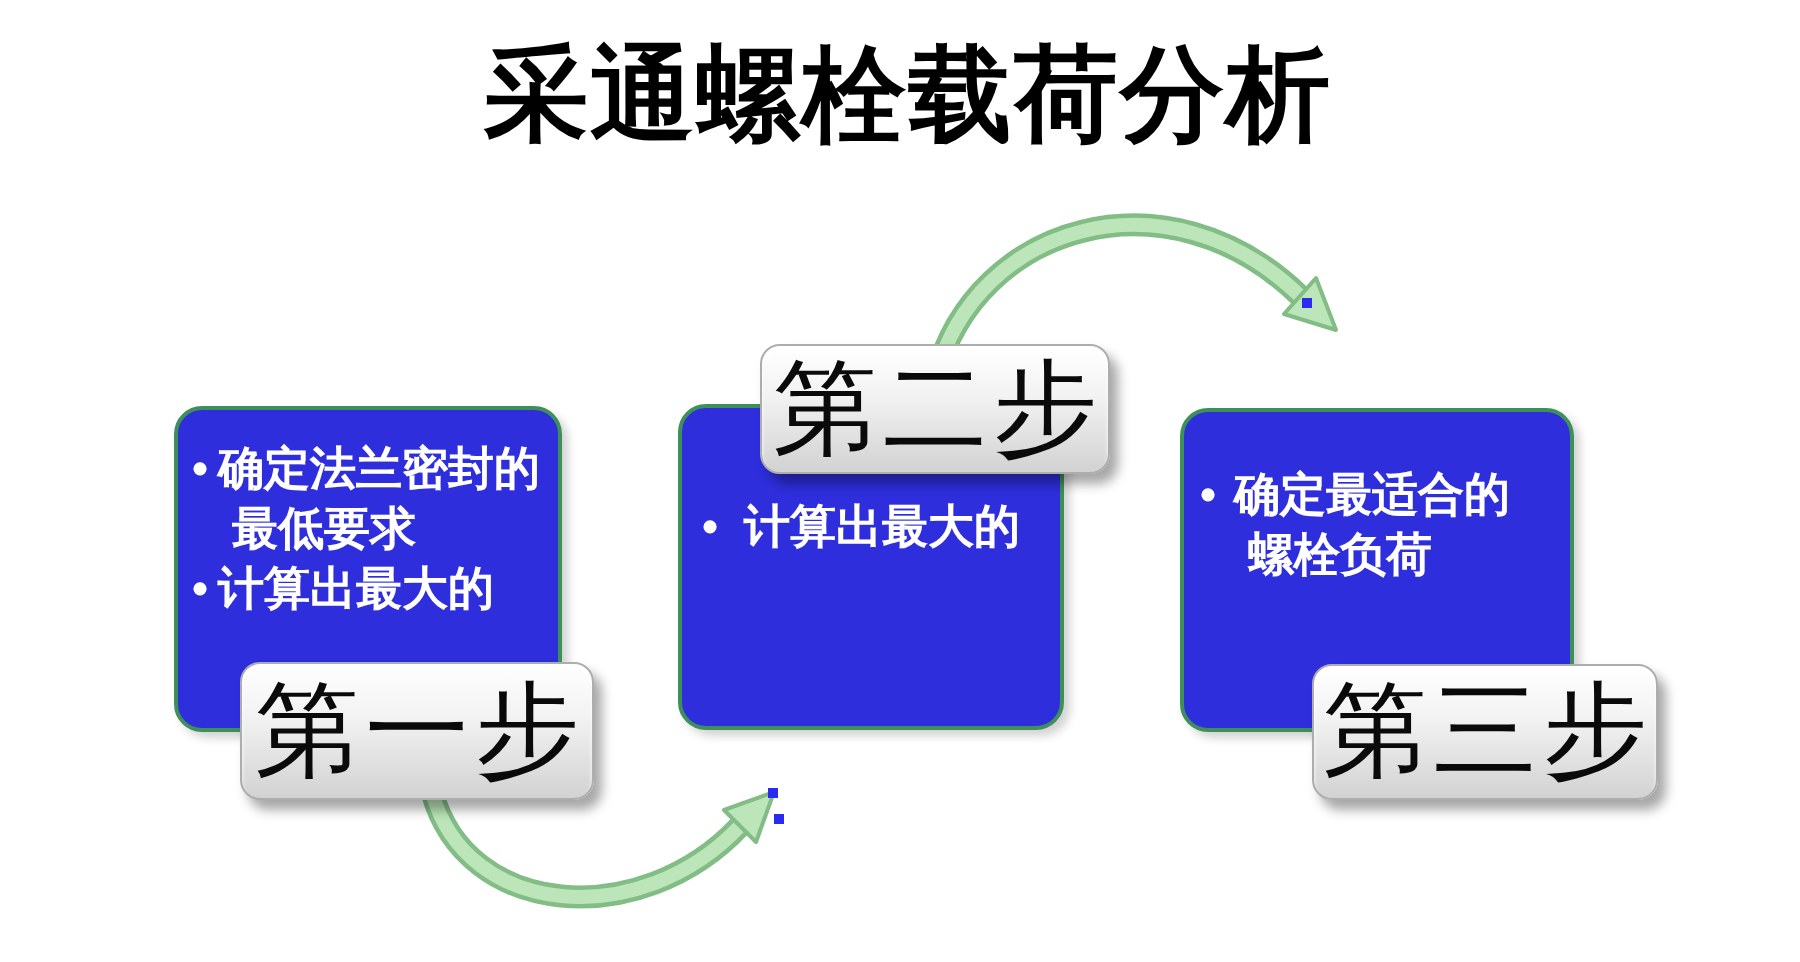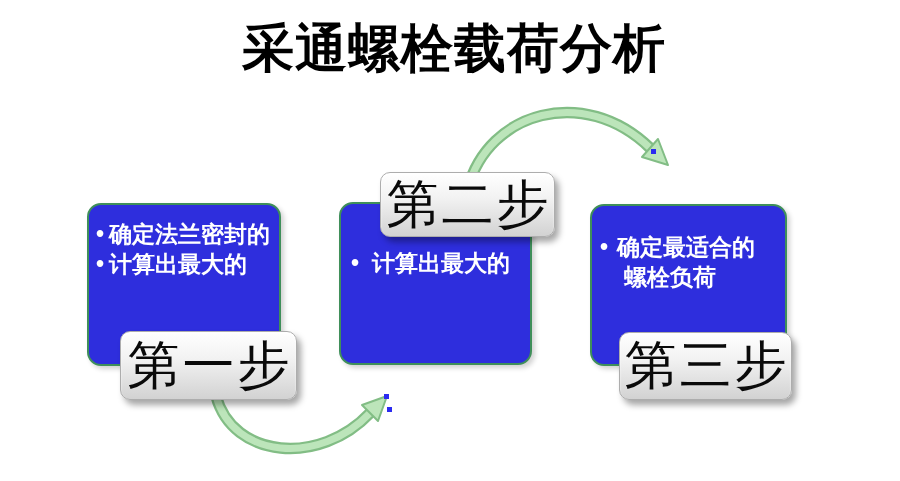--- a/index.html
+++ b/index.html
@@ -41,21 +41,21 @@
     position:absolute;z-index:3;box-sizing:border-box;
     display:flex;align-items:center;justify-content:center;
     background:linear-gradient(180deg,#ffffff 0%,#f2f2f2 40%,#d2d2d2 100%);
     border:1px solid #adadad;border-radius:10px;
     box-shadow:4px 5px 6px rgba(0,0,0,0.35), inset 0 2px 2px rgba(255,255,255,0.9);
     font-family:"Liberation Serif","DejaVu Serif",serif;
     font-size:52px;color:#0a0a0a;letter-spacing:3px;text-indent:3px;
   }
   .label1{left:120px;top:331px;width:177px;height:69px;}
   .label2{left:380px;top:172px;width:175px;height:65px;}
-  .label3{left:619px;top:332px;width:173px;height:68px;text-align:center;}
+  .label3{left:656px;top:332px;width:173px;height:68px;text-align:center;}
   
   .handle-dot{position:absolute;z-index:4;width:5px;height:5px;background:#2b2bf0;}
   .dot1{left:651px;top:149px;}
   .dot2{left:384px;top:394px;}
   .dot3{left:387px;top:407px;}
 </style>
 </head>
 <body>
 
 <div class="canvas">
@@ -75,20 +75,21 @@
     </g>
   </svg>
 
   <div class="bluebox box1">
     <div class="tline">
       <span class="bullet">•</span>
         <span class="txt">确定法兰密封的</span>
     </div>
     <div class="tline cont">
       <span class="bullet"></span>
+        <span class="txt">最低要求</span>
     </div>
     <div class="tline">
       <span class="bullet">•</span>
         <span class="txt">计算出最大的</span>
     </div>
     <div class="tline cont">
       <span class="bullet"></span>
     </div>
   </div>
 

